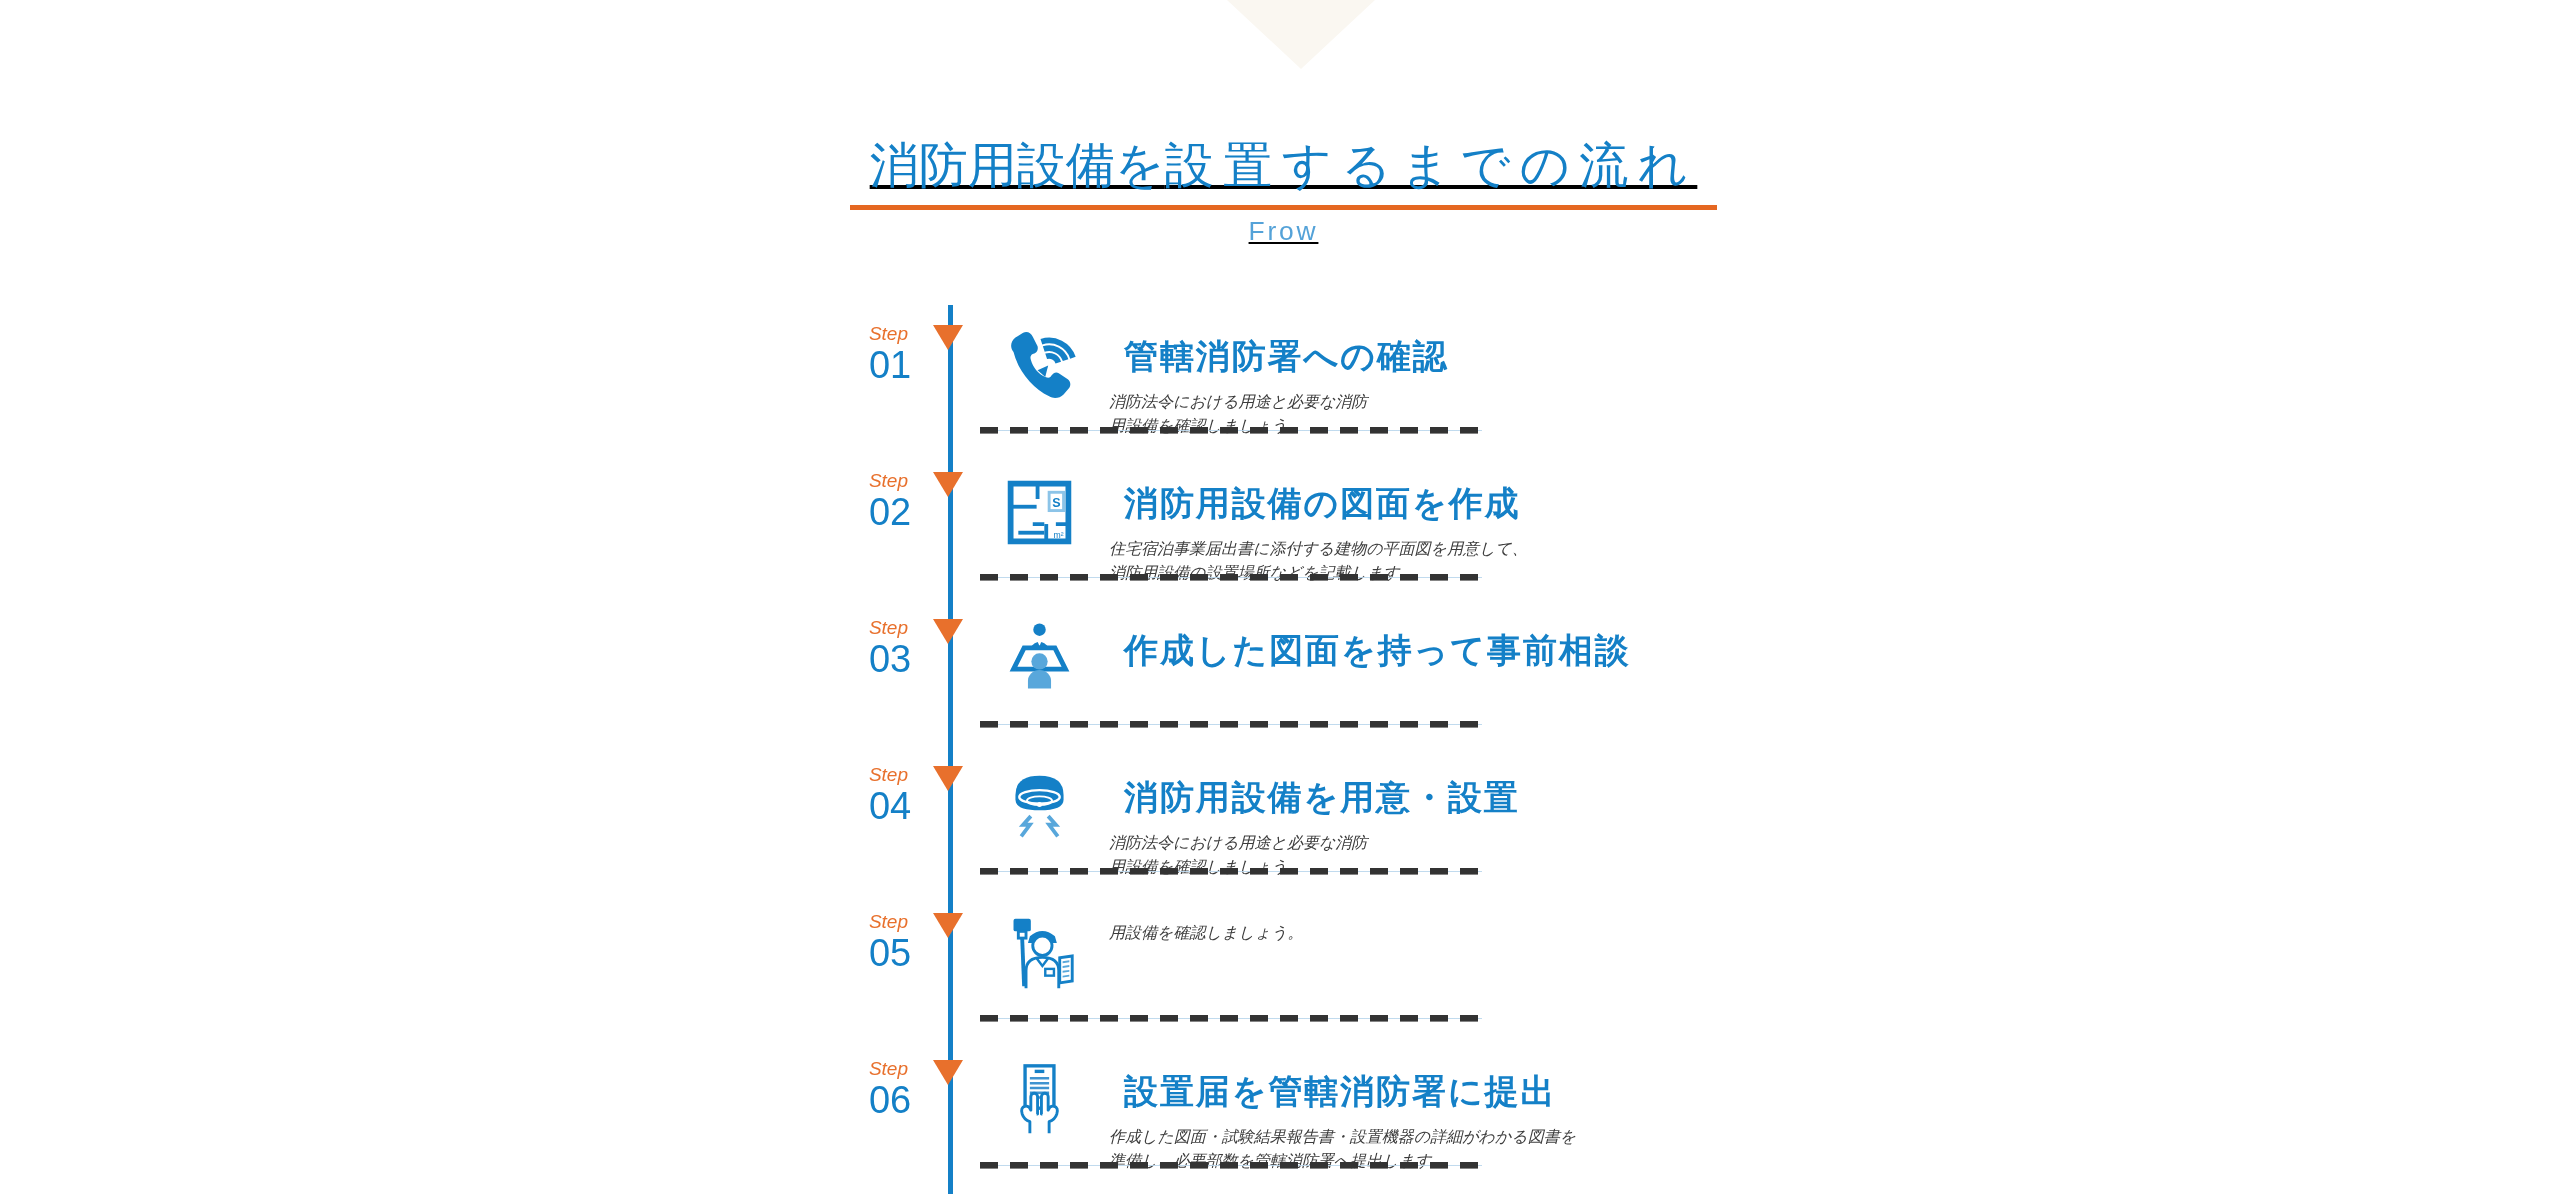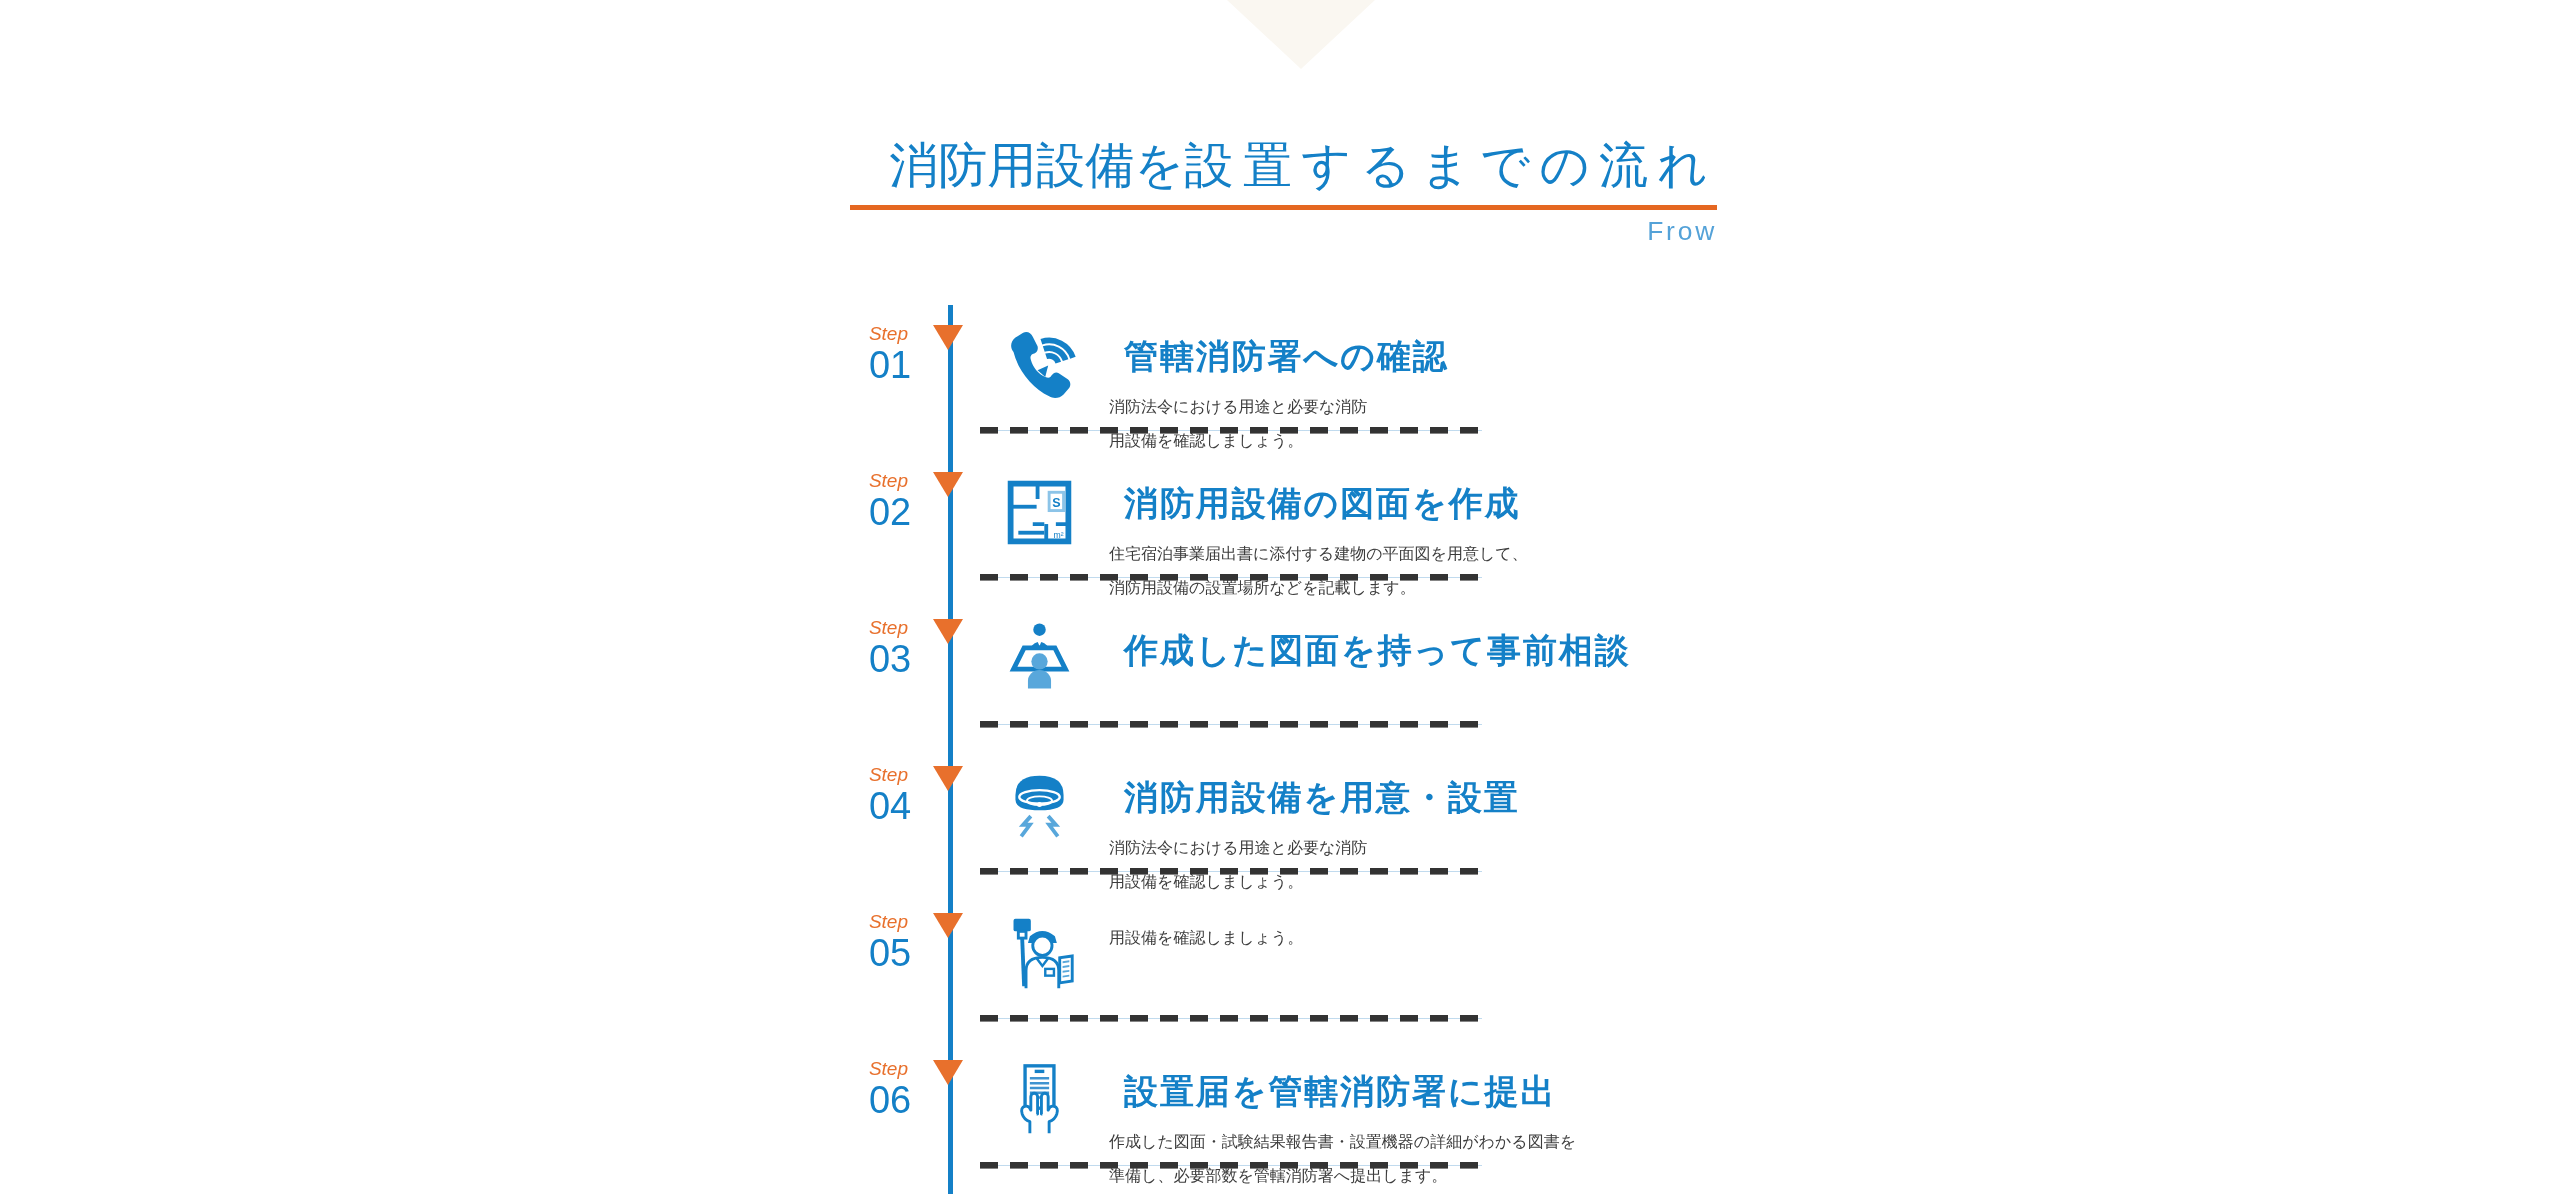--- a/index.html
+++ b/index.html
@@ -7,21 +7,21 @@
     position:relative;width:2576px;height:1195px;background:#ffffff;overflow:hidden;
     font-family:"Liberation Sans","DejaVu Sans",sans-serif;
   }
   
   .top-tri{
     position:absolute;left:1227px;top:0;width:0;height:0;
     border-left:74px solid transparent;border-right:74px solid transparent;
     border-top:69px solid #faf7f1;
   }
   
-  .title-wrap{position:absolute;left:850px;top:138px;width:867px;text-align:right;}
+  .title-wrap{position:absolute;left:850px;top:138px;width:867px;text-align:center;text-decoration:underline;}
   .page-title{
     margin:0;font-size:49px;line-height:55px;font-weight:500;color:#1480c7;
     white-space:nowrap;
   }
   .page-title .t2{letter-spacing:9.4px;}
   .title-rule{margin:12.3px 0 0 0;height:4.7px;background:#e56721;border:none;}
   .subtitle{margin:5.7px 0 0 0;font-size:26.4px;letter-spacing:2.8px;color:#54a2d8;font-weight:500;}
   
   .timeline-line{position:absolute;left:948px;top:305px;width:4.7px;height:890px;background:#1480c7;}
   
@@ -35,21 +35,21 @@
     border-top:25.5px solid #e8702c;
   }
   .icon-box{position:absolute;left:134px;top:4.7px;width:77px;height:77px;}
   .icon-box svg{display:block;width:77px;height:77px;}
   .step-text{position:absolute;left:242px;top:0;width:660px;}
   .step-heading{
     margin:15px;font-size:34px;line-height:38px;font-weight:700;color:#1480c7;
     letter-spacing:1.9px;white-space:nowrap;
   }
   .step-desc{
-    margin:11.3px 0 0 0;font-size:16px;line-height:34px;color:#3c3c3c;white-space:pre;
+    margin:11.3px 0 0 0;font-size:16px;line-height:24px;color:#3c3c3c;white-space:pre;font-style:italic;
   }
   .separator{
     position:absolute;left:113px;top:105px;width:502px;height:6.6px;
     background-image:
       repeating-linear-gradient(90deg,#333 0,#333 18px,transparent 18px,transparent 30px),
       linear-gradient(#b9d6ec,#b9d6ec);
     background-size:100% 6.6px,100% 0.9px;
     background-position:0 0,0 2.8px;
     background-repeat:no-repeat;
   }

